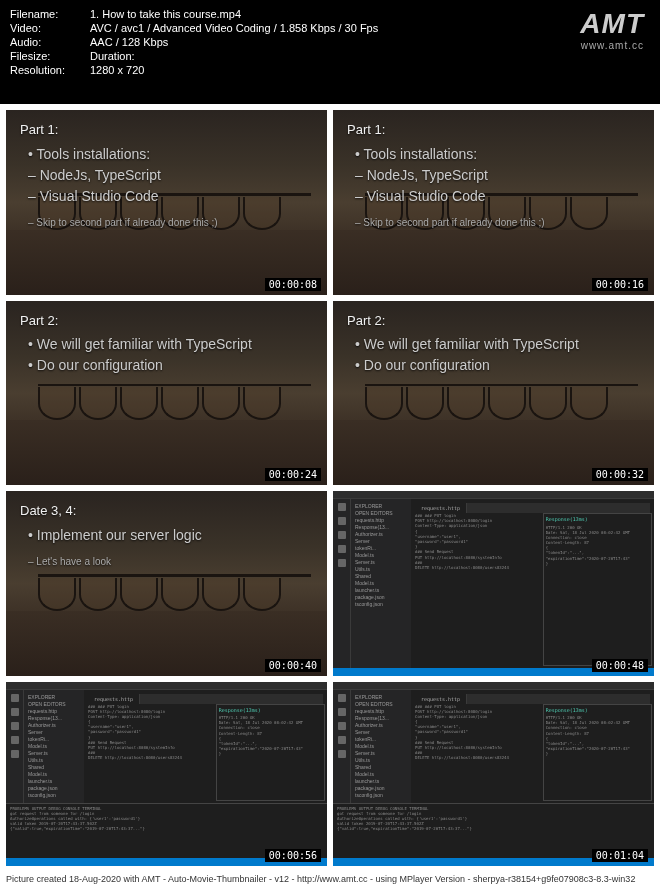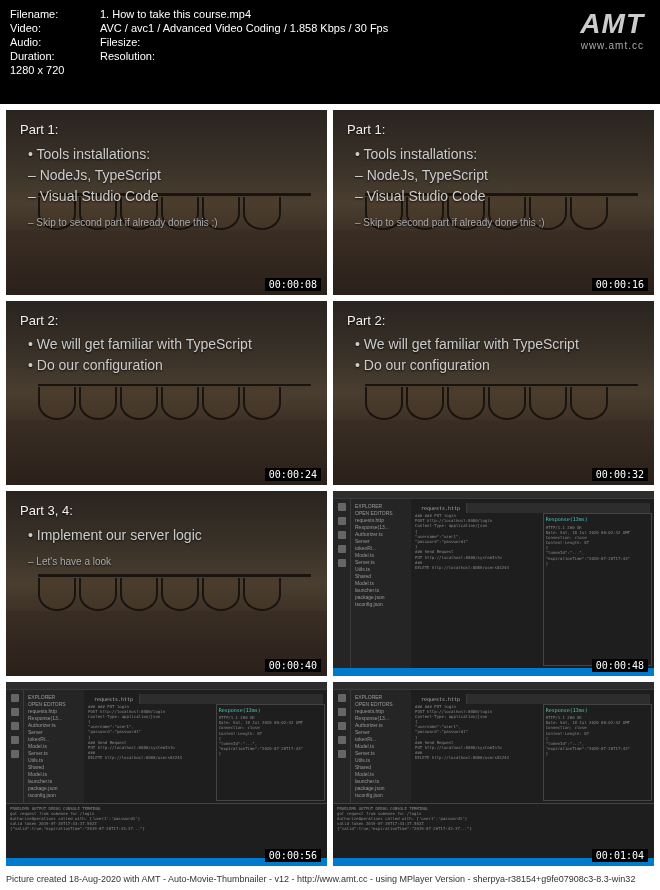--- a/index.html
+++ b/index.html
@@ -16,21 +16,21 @@
       color: #fff;
       padding: 8px 10px;
       display: flex;
       justify-content: space-between;
       align-items: flex-start;
       height: 104px;
     }
     .meta-table {
       display: grid;
       grid-template-columns: 70px auto;
-      gap: 2px 20px;
+      gap: 2px 10px;
       font-size: 11px;
     }
     .meta-label { color: #fff; }
     .meta-value { color: #fff; }
     .logo {
       text-align: right;
       padding-right: 6px;
     }
     .logo-text {
       font-size: 28px;
@@ -225,20 +225,21 @@
 </head>
 <body>
 
 <div class="header">
   <div class="meta-table">
     <div class="meta-label">Filename:</div>
     <div class="meta-value">1. How to take this course.mp4</div>
     <div class="meta-label">Video:</div>
     <div class="meta-value">AVC / avc1 / Advanced Video Coding / 1.858 Kbps / 30 Fps</div>
     <div class="meta-label">Audio:</div>
+    <div class="meta-value">AAC / 128 Kbps</div>
     <div class="meta-label">Filesize:</div>
     <div class="meta-label">Duration:</div>
     <div class="meta-label">Resolution:</div>
     <div class="meta-value">1280 x 720</div>
   </div>
   <div class="logo">
     <div class="logo-text">AMT</div>
     <div class="logo-url">www.amt.cc</div>
   </div>
 </div>
@@ -325,21 +326,21 @@
       <div class="bridge">
         <div class="bridge-deck"></div>
         <div class="arch" style="left: 0%;"></div>
         <div class="arch" style="left: 15%;"></div>
         <div class="arch" style="left: 30%;"></div>
         <div class="arch" style="left: 45%;"></div>
         <div class="arch" style="left: 60%;"></div>
         <div class="arch" style="left: 75%;"></div>
       </div>
       <div class="overlay-text">
-        <div class="overlay-title">Part 3, 4:</div>
+        <div class="overlay-title">Date 3, 4:</div>
         <div class="overlay-sub">• Implement our server logic</div>
         <div class="overlay-skip">– Let's have a look</div>
       </div>
       <div class="timestamp">00:00:40</div>
     </div>
     <div class="thumb code-thumb">
       <div class="code-titlebar"></div>
       <div class="code-body">
         <div class="code-sidebar">
           <div class="sidebar-icon"></div>

